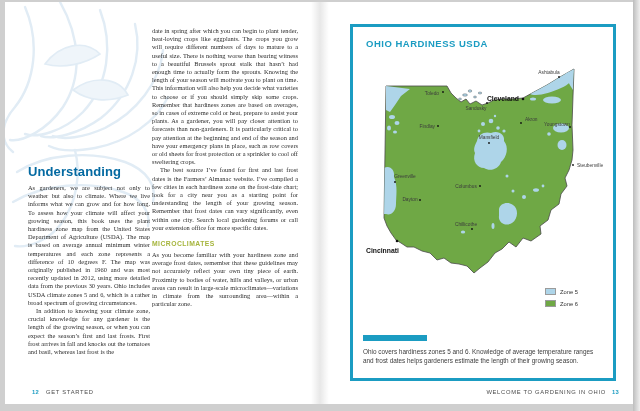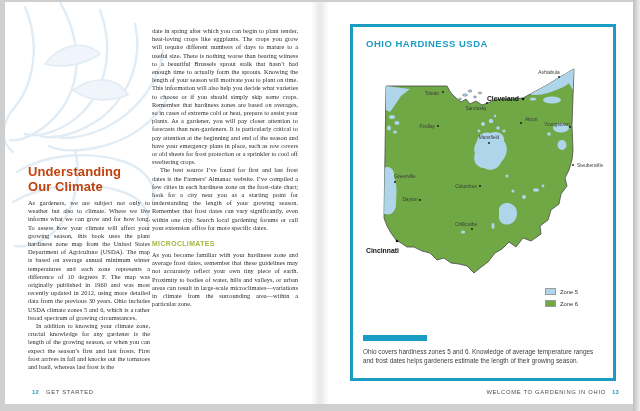--- a/index.html
+++ b/index.html
@@ -11,21 +11,21 @@
   .spread { position:absolute; left:5px; top:2px; width:628px; height:402px;
             background:#ffffff; }
   .spine { position:absolute; left:306px; top:0; width:18px; height:100%;
            background:linear-gradient(to right,rgba(0,0,0,0),rgba(0,0,0,0.09) 50%,rgba(0,0,0,0)); }
 
   
   .deco-svg { position:absolute; left:0; top:0; width:175px; height:265px; }
 
   .col1 { position:absolute; left:23px; top:162px; width:122px; }
   .climate-heading { font:700 13px/15px "Liberation Sans",sans-serif;
-                     color:#c2410c; letter-spacing:.1px; }
+                     color:#0369a1; letter-spacing:.1px; }
   .body-text { font:6.4px/8.2px "Liberation Serif",serif; color:#2e2e2e;
                text-align:justify; }
   .col1 .body-text.lead { margin-top:5px; }
   .indent { text-indent:8px; }
 
   .col2 { position:absolute; left:147px; top:25px; width:146px; }
   .micro-heading { font:700 6.8px/9px "Liberation Sans",sans-serif;
                    color:#a6b53d; letter-spacing:.45px; margin:7px 0 3px; }
 
   .footer-left { position:absolute; left:27px; top:387px; font-size:5.8px; }
@@ -76,21 +76,20 @@
     </g>
     <g fill="#eff5fa" stroke="#e1ecf5" stroke-width="1.6">
       <path d="M40,62 C55,42 80,37 95,52 C80,62 58,67 40,62 Z"></path>
       <path d="M68,88 C88,73 113,75 123,93 C103,101 83,99 68,88 Z"></path>
     </g>
   </svg>
 
   <div class="col1">
     <h1 class="climate-heading">
       <span>Understanding</span><br>
-      <span>Our Climate</span>
     </h1>
     <p class="body-text lead">As gardeners, we are subject not only to weather but also to climate. Where we live informs what we can grow and for how long. To assess how your climate will affect your growing season, this book uses the plant hardiness zone map from the United States Department of Agriculture (USDA). The map is based on average annual minimum winter temperatures and each zone represents a difference of 10 degrees F. The map was originally published in 1960 and was most recently updated in 2012, using more detailed data from the previous 30 years. Ohio includes USDA climate zones 5 and 6, which is a rather broad spectrum of growing circumstances.</p>
     <p class="body-text indent">In addition to knowing your climate zone, crucial knowledge for any gardener is the length of the growing season, or when you can expect the season’s first and last frosts. First frost arrives in fall and knocks out the tomatoes and basil, whereas last frost is the</p>
   </div>
 
   <div class="col2">
     <p class="body-text">date in spring after which you can begin to plant tender, heat-loving crops like eggplants. The crops you grow will require different numbers of days to mature to a useful size. There is nothing worse than bearing witness to a beautiful Brussels sprout stalk that hasn’t had enough time to actually form the sprouts. Knowing the length of your season will motivate you to plant on time. This information will also help you decide what varieties to choose or if you should simply skip some crops. Remember that hardiness zones are based on averages, so in cases of extreme cold or heat, prepare to assist your plants. As a gardener, you will pay closer attention to forecasts than non-gardeners. It is particularly critical to pay attention at the beginning and end of the season and have your emergency plans in place, such as row covers or old sheets for frost protection or a sprinkler to cool off sweltering crops.</p>
     <p class="body-text indent">The best source I’ve found for first and last frost dates is the Farmers’ Almanac website. I’ve compiled a few cities in each hardiness zone on the frost-date chart; look for a city near you as a starting point for understanding the length of your growing season. Remember that frost dates can vary significantly, even within one city. Search local gardening forums or call your extension office for more specific dates.</p>
     <h2 class="micro-heading">MICROCLIMATES</h2>
     <p class="body-text">As you become familiar with your hardiness zone and average frost dates, remember that these guidelines may not accurately reflect your own tiny piece of earth. Proximity to bodies of water, hills and valleys, or urban areas can result in large-scale microclimates—variations in climate from the surrounding area—within a particular zone.</p>

